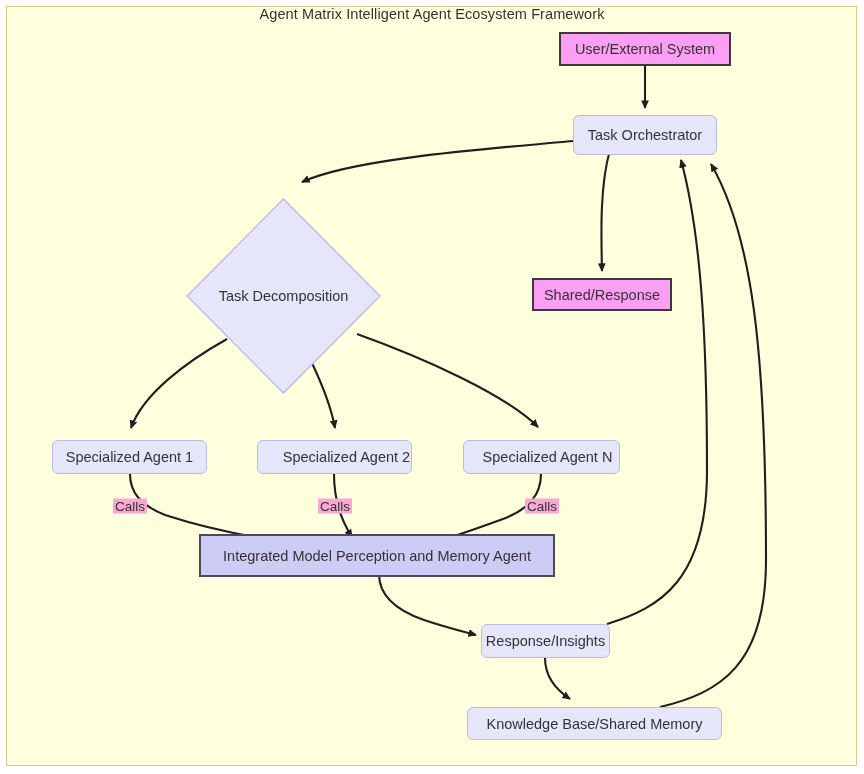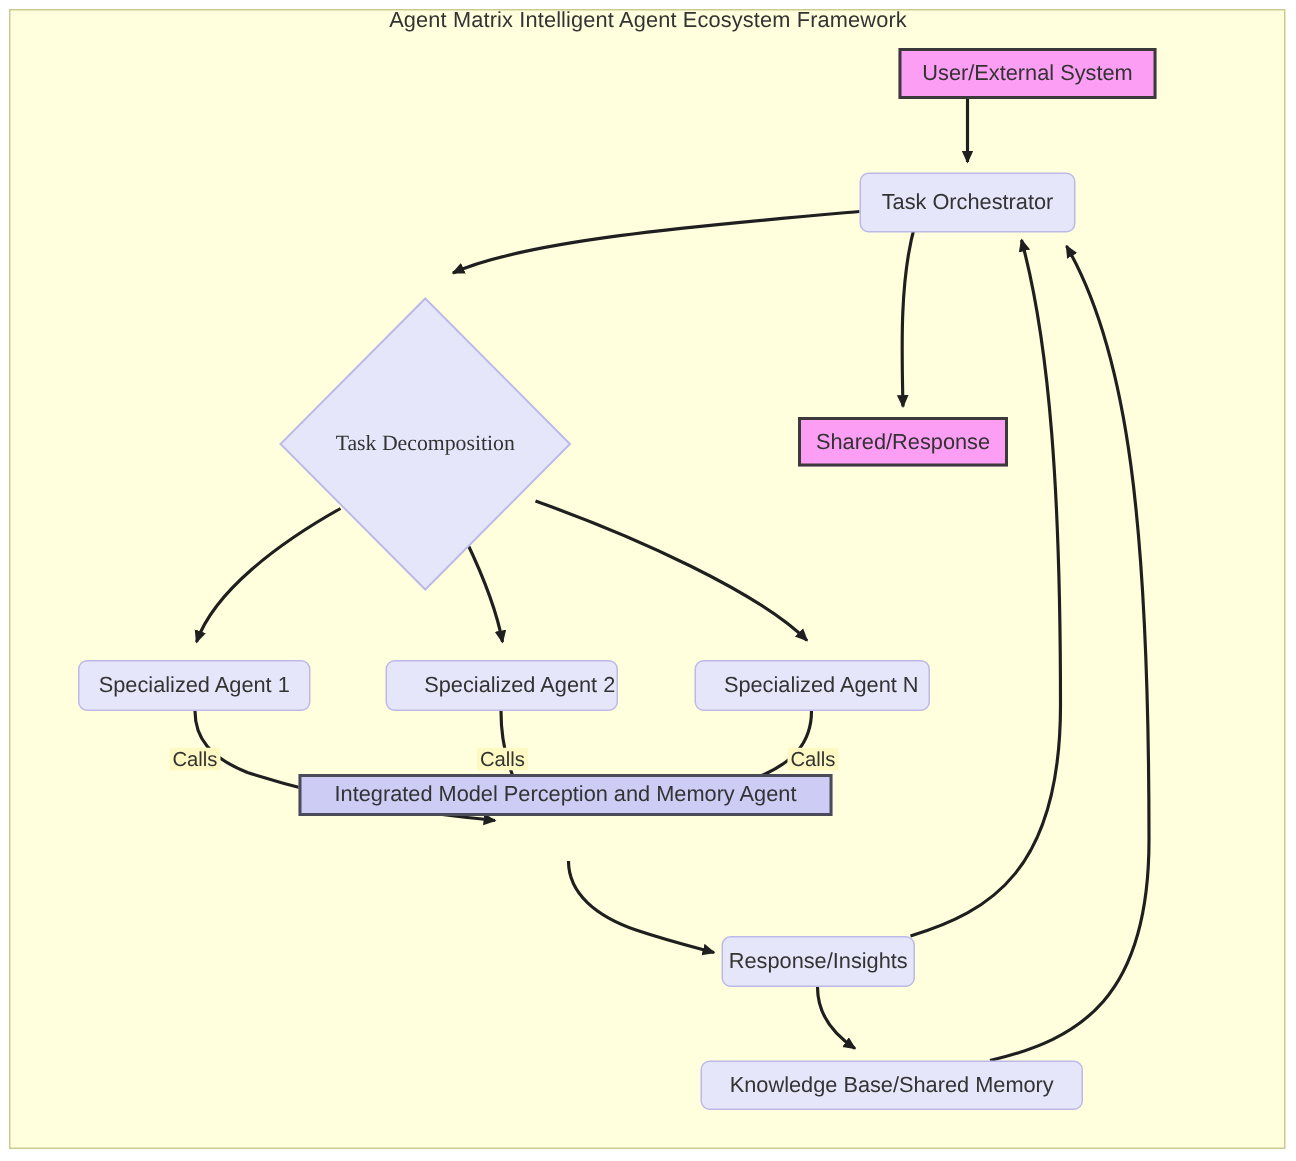--- a/index.html
+++ b/index.html
@@ -54,26 +54,26 @@
   }
   .diamond-wrap{
     position:absolute;
   }
   .diamond-shape{
     position:absolute;left:0;top:0;width:100%;height:100%;
   }
   .diamond-label{
     position:absolute;left:0;top:0;width:100%;height:100%;
     display:flex;align-items:center;justify-content:center;
-    font-size:14.5px;color:#333333;white-space:nowrap;font-family:Liberation Serif, serif;
+    font-size:14.5px;color:#333333;white-space:nowrap;
   }
   .edge-label{
     position:absolute;
     font-size:13.5px;color:#333333;
-    background:#fef9c3;
+    background:#f9a8d4;
     padding:0 2px;
     white-space:nowrap;
     transform:translate(-50%,-50%);
   }
   .epath{
     fill:none;stroke:#1f1f1f;stroke-width:2.1px;
   }
 </style>
 </head>
 <body>
@@ -111,21 +111,21 @@
 
     <path class="epath" d="M545,658 C545,676 555,689 570,699" marker-end="url(#ah)"></path>
 
     <path class="epath" d="M607,624 C660,608 707,580 707,470 C707,330 700,230 681,160" marker-end="url(#ah)"></path>
 
     <path class="epath" d="M660,707 C720,693 766,665 766,560 C766,350 752,235 711,164" marker-end="url(#ah)"></path>
 
     <path class="epath" d="M610,150 C600,185 601,230 602,271" marker-end="url(#ah)"></path>
   </svg>
 
-  <div class="node n-pink" style="left:559px;top:32px;width:172px;height:34px;margin-left:40px;">
+  <div class="node n-pink" style="left:559px;top:32px;width:172px;height:34px;">
     <span>User/External System</span>
   </div>
 
   <div class="node n-round" style="left:573px;top:115px;width:144px;height:40px;">
     <span>Task Orchestrator</span>
   </div>
 
   <div class="diamond-wrap" style="left:186px;top:198px;width:195px;height:196px;">
     <svg class="diamond-shape" viewBox="0 0 195 196" preserveAspectRatio="none">
       <polygon points="97.5,1 194,98 97.5,195 1,98" fill="#e6e6fb" stroke="#bcb9e8" stroke-width="1.3"></polygon>
@@ -138,21 +138,21 @@
   </div>
 
   <div class="node n-round" style="left:257px;top:440px;width:155px;height:34px;padding-left:24px;">
     <span>Specialized Agent 2</span>
   </div>
 
   <div class="node n-round" style="left:463px;top:440px;width:157px;height:34px;padding-left:12px;">
     <span>Specialized Agent N</span>
   </div>
 
-  <div class="node n-strong" style="left:199px;top:516px;width:356px;height:28px;">
+  <div class="node n-strong" style="left:199px;top:534px;width:356px;height:43px;">
     <span>Integrated Model Perception and Memory Agent</span>
   </div>
 
   <div class="node n-round" style="left:481px;top:624px;width:129px;height:34px;">
     <span>Response/Insights</span>
   </div>
 
   <div class="node n-round" style="left:467px;top:707px;width:255px;height:33px;">
     <span>Knowledge Base/Shared Memory</span>
   </div>

